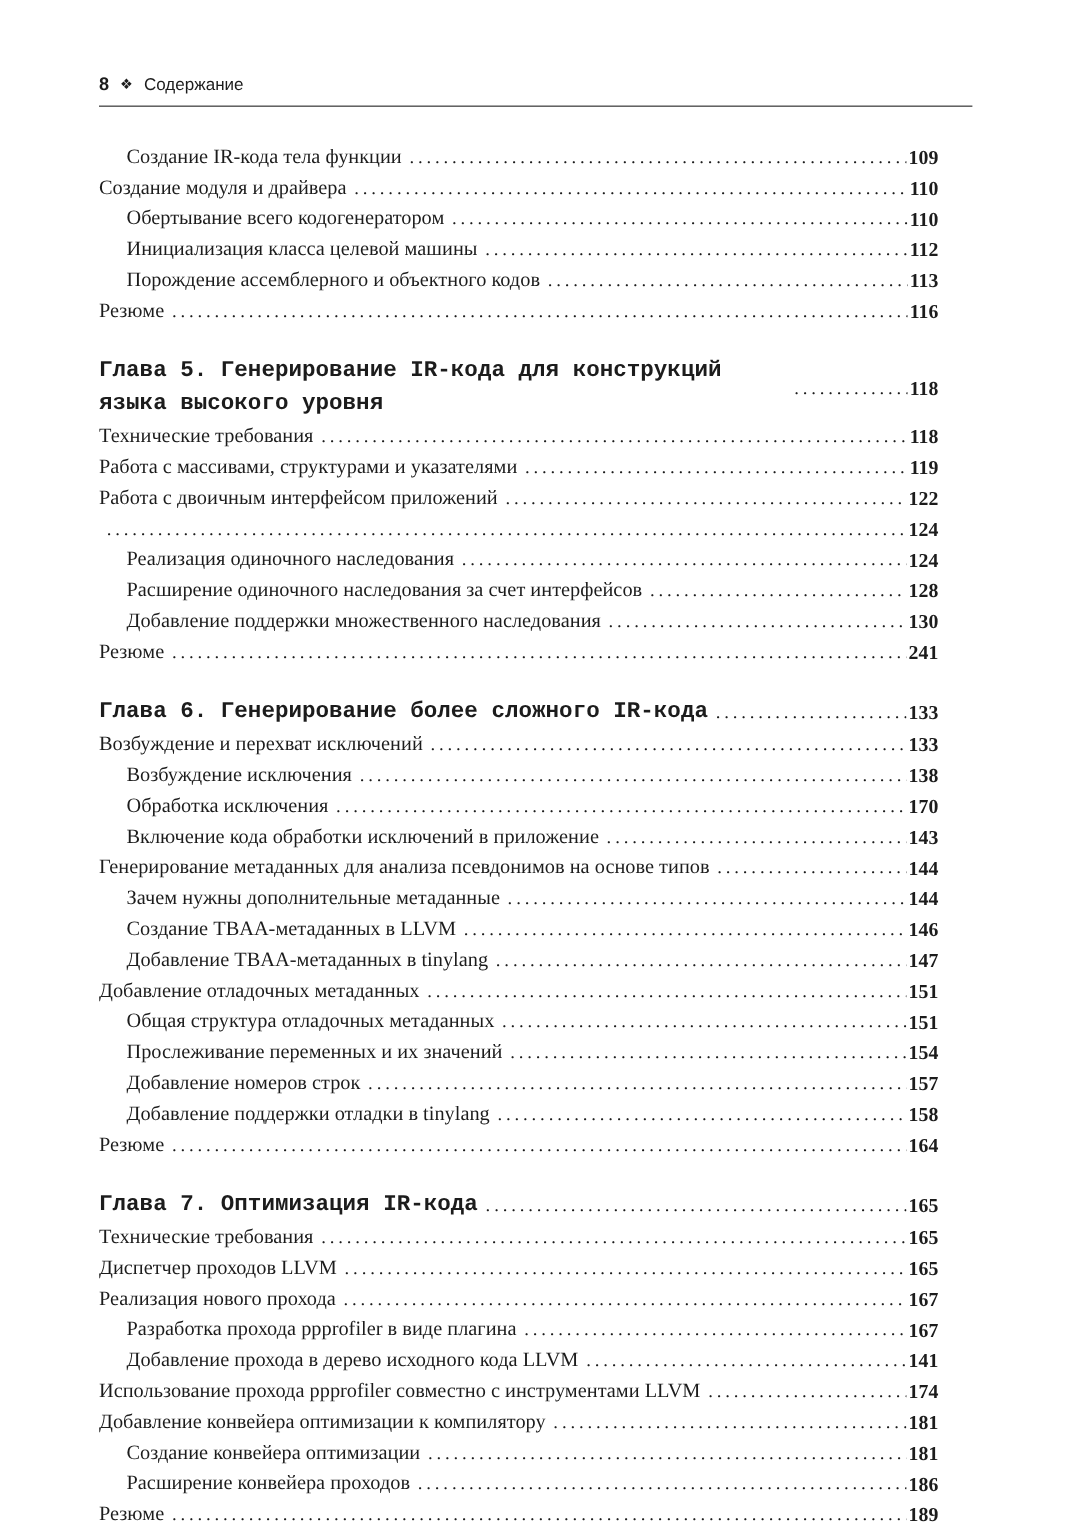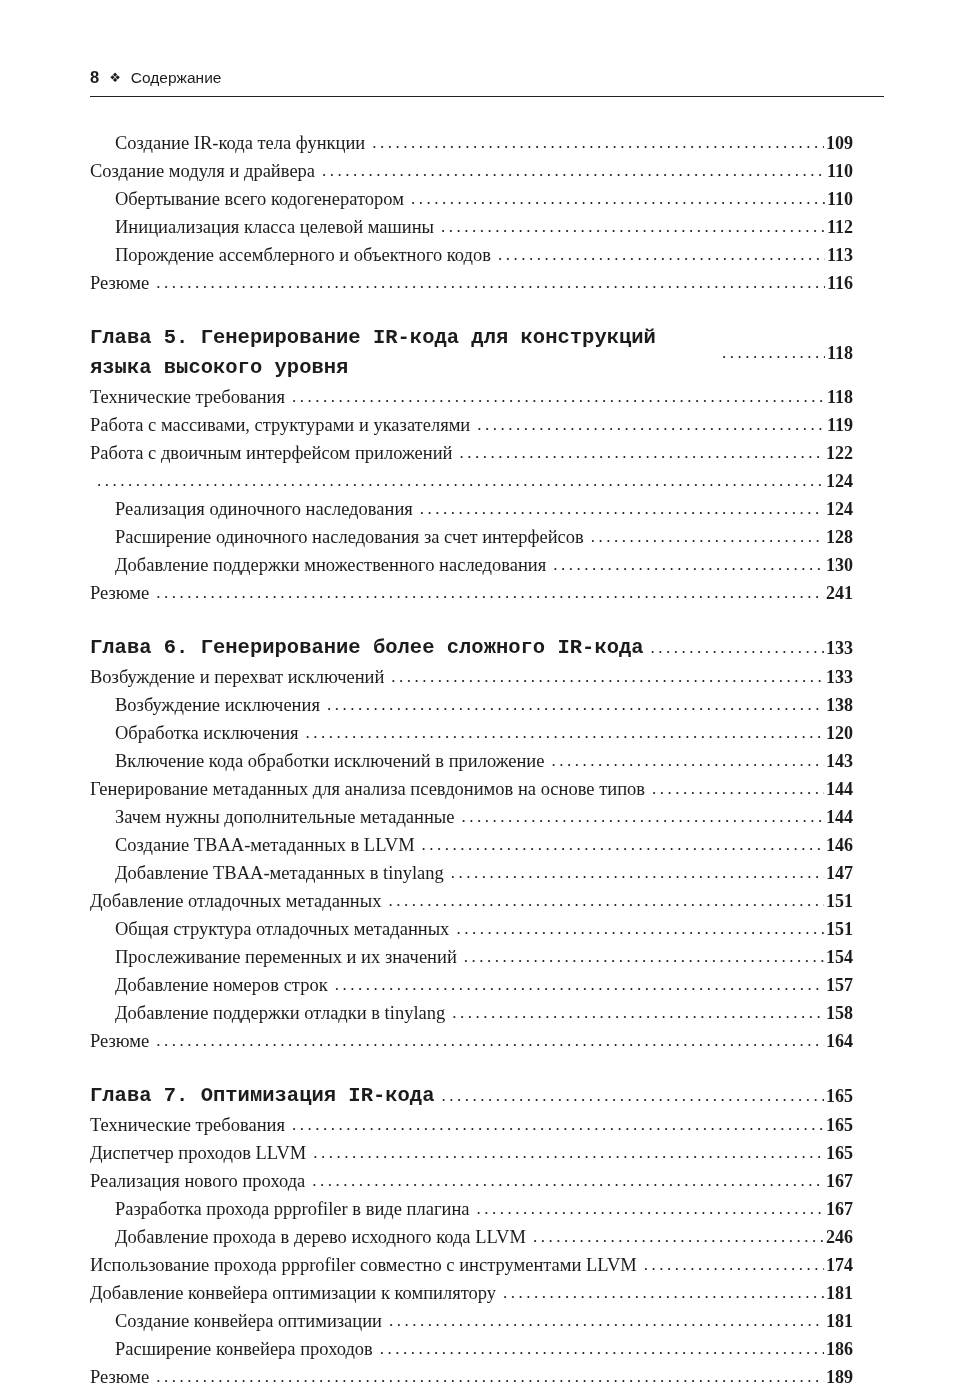--- a/index.html
+++ b/index.html
@@ -190,21 +190,21 @@
         <span class="num">133</span>
       </div>
       <div class="row lvl2">
         <span class="title">Возбуждение исключения</span>
         <span class="dots"></span>
         <span class="num">138</span>
       </div>
       <div class="row lvl2">
         <span class="title">Обработка исключения</span>
         <span class="dots"></span>
-        <span class="num">120</span>
+        <span class="num">170</span>
       </div>
       <div class="row lvl2">
         <span class="title">Включение кода обработки исключений в приложение</span>
         <span class="dots"></span>
         <span class="num">143</span>
       </div>
       <div class="row lvl1">
         <span class="title">Генерирование метаданных для анализа псевдонимов на основе типов</span>
         <span class="dots"></span>
         <span class="num">144</span>
@@ -275,21 +275,21 @@
         <span class="num">167</span>
       </div>
       <div class="row lvl2">
         <span class="title">Разработка прохода ppprofiler в виде плагина</span>
         <span class="dots"></span>
         <span class="num">167</span>
       </div>
       <div class="row lvl2">
         <span class="title">Добавление прохода в дерево исходного кода LLVM</span>
         <span class="dots"></span>
-        <span class="num">246</span>
+        <span class="num">141</span>
       </div>
       <div class="row lvl1">
         <span class="title">Использование прохода ppprofiler совместно с инструментами LLVM</span>
         <span class="dots"></span>
         <span class="num">174</span>
       </div>
       <div class="row lvl1">
         <span class="title">Добавление конвейера оптимизации к компилятору</span>
         <span class="dots"></span>
         <span class="num">181</span>

